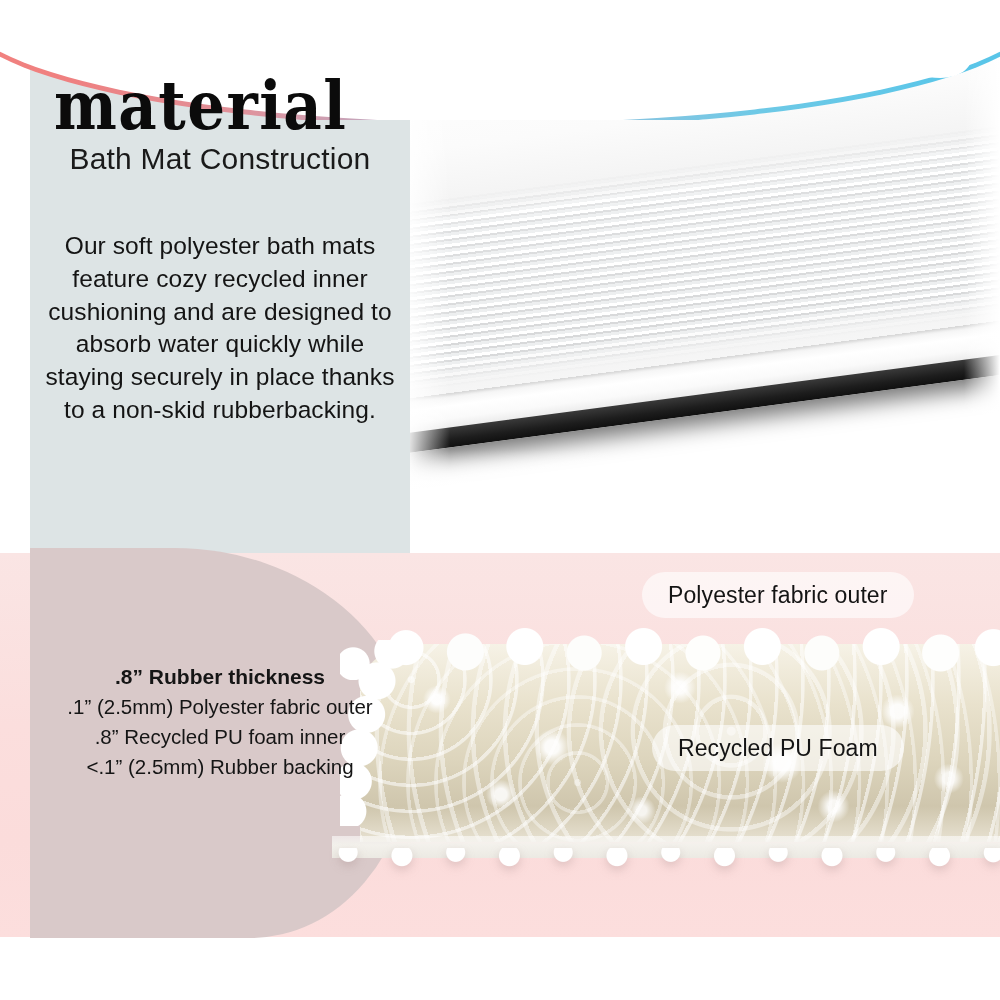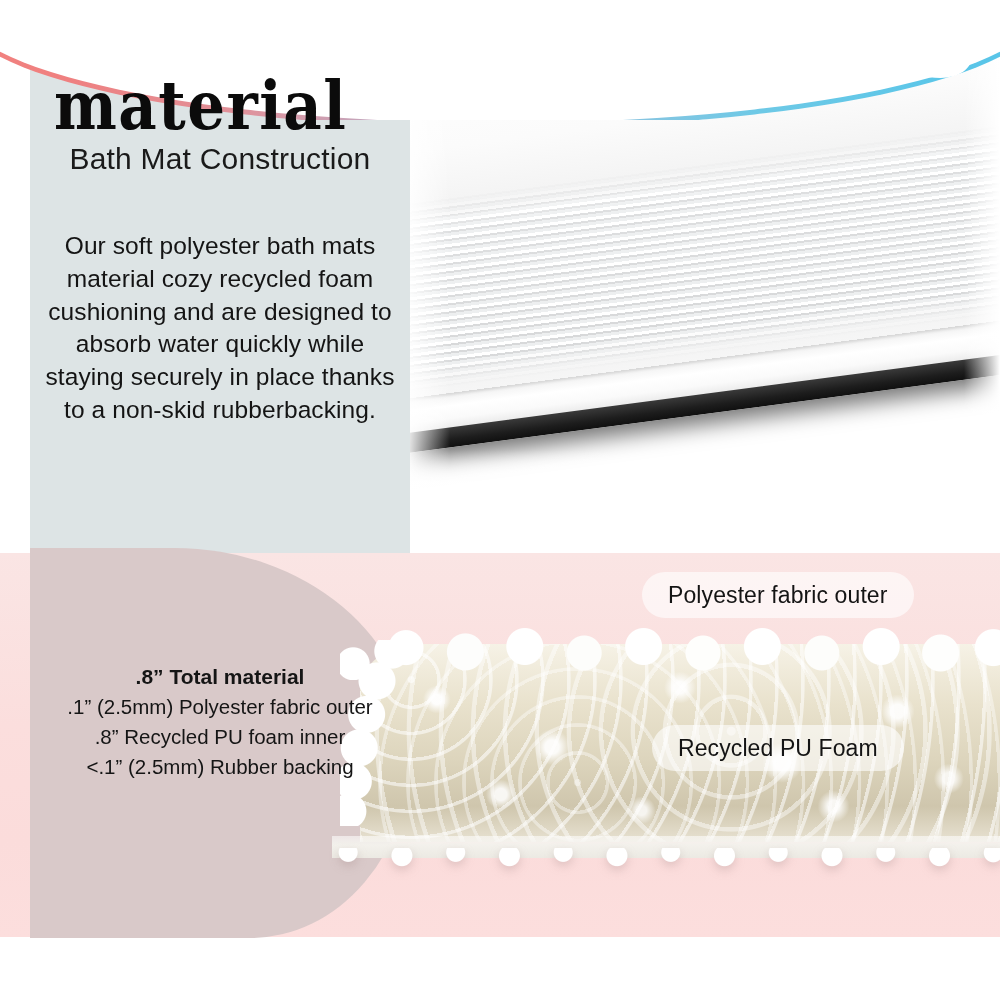--- a/index.html
+++ b/index.html
@@ -261,24 +261,24 @@
     <svg class="logo" viewBox="0 0 100 92" aria-hidden="true">
       <path d="M70 8 C44 8 30 20 30 33 C30 45 42 51 56 56 C68 60 74 64 74 70 C74 78 64 84 50 84 C38 84 30 80 25 74 L25 88 C33 91 42 92 52 92 C76 92 92 80 92 65 C92 52 79 45 64 40 C52 36 46 32 46 27 C46 20 55 16 67 16 C76 16 83 18 88 22 L88 10 C83 9 77 8 70 8 Z" fill="#ffffff"></path>
       <path d="M74 10 C56 12 44 20 41 30 C39 38 45 44 55 48 C50 42 48 37 50 31 C53 22 63 15 78 12 Z" fill="#ffffff" opacity="0.95"></path>
       <path d="M79 13 C63 16 53 23 51 32 C50 39 55 44 63 48 C58 42 57 37 59 32 C62 24 70 18 82 15 Z" fill="#ffffff" opacity="0.9"></path>
       <path d="M84 16 C70 20 62 26 61 34 C60 40 64 45 71 48 C67 43 66 39 68 34 C71 27 77 22 86 19 Z" fill="#ffffff" opacity="0.85"></path>
     </svg>
   </div>
 
   <div class="title">material</div>
   <div class="subtitle">Bath Mat Construction</div>
-  <div class="body-copy">Our soft polyester bath mats material cozy recycled foam cushioning and are designed to absorb water quickly while staying securely in place thanks to a non-skid rubberbacking.</div>
+  <div class="body-copy">Our soft polyester bath mats feature cozy recycled inner cushioning and are designed to absorb water quickly while staying securely in place thanks to a non-skid rubberbacking.</div>
 
   <div class="spec-block">
-    <div class="spec-head">.8” Total material</div>
+    <div class="spec-head">.8” Rubber thickness</div>
     <div>.1” (2.5mm) Polyester fabric outer</div>
     <div>.8” Recycled PU foam inner</div>
     <div>&lt;.1” (2.5mm) Rubber backing</div>
   </div>
 
   <div class="pill pill-a">Polyester fabric outer</div>
   <div class="pill pill-b">Recycled PU Foam</div>
 
 </div>
 

